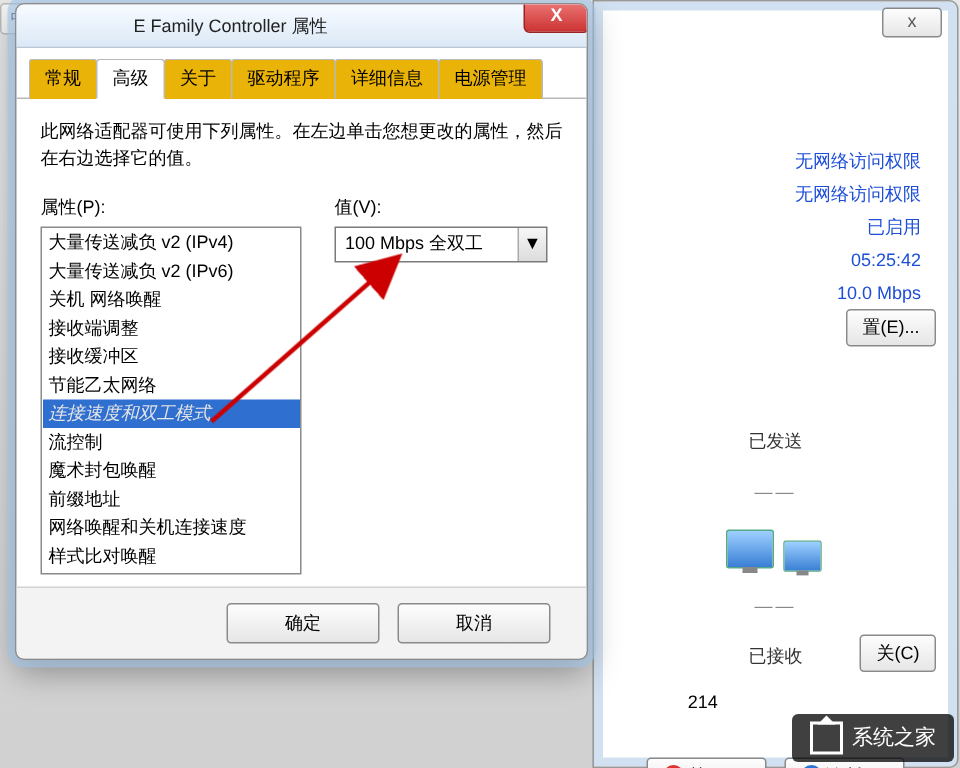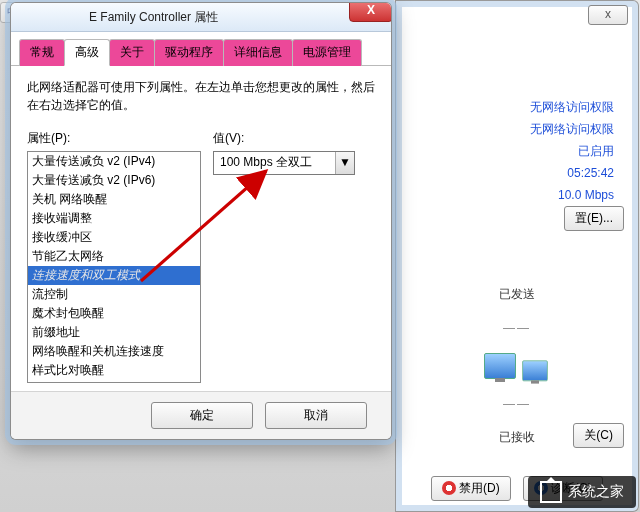--- a/index.html
+++ b/index.html
@@ -99,30 +99,30 @@
   .tabs {
     display:flex;
     padding: 6px 8px 0;
     border-bottom: 1px solid #b9b9b9;
     gap:0;
   }
   .tab {
     padding: 4px 10px;
     border: 1px solid #b9b9b9;
     border-bottom: none;
-    background: #ec4899;
+    background: #eab308;
     position:relative;
     top:1px;
     border-radius: 3px 3px 0 0;
     margin-right:-1px;
   }
   .tab.active { background:#fff; border-bottom:1px solid #fff; z-index:2;}
   .dlg-body { padding: 12px 16px 8px; position:relative;}
   .hint { line-height:18px; }
-  .row2 { display:flex; margin-top:16px; gap:12px;}
+  .row2 { display:flex; margin-top:16px; gap:22px;}
   .lbl { margin-bottom:4px;}
   .listbox {
     width: 172px;
     height: 230px;
     border:1px solid #8a8a8a;
     overflow-y:auto;
     background:#fff;
     font-size:12px;
   }
   .listbox div { padding:1px 4px; white-space:nowrap; cursor:default;}
@@ -172,20 +172,24 @@
   <div class="bg-activity">
     <div class="bg-act-row">
       <span>已发送</span>
       <span class="bg-act-dash">——</span>
       <div class="pc-icons">
         <div class="pc-mon"></div>
         <div class="pc-mon" style="transform:scale(.8) translateY(6px);"></div>
       </div>
       <span class="bg-act-dash">——</span>
       <span>已接收</span>
+    </div>
+    <div class="bg-nums">
+      <span>214</span>
+      <span></span>
     </div>
     <div class="bg-bot-btns">
       <span class="bg-btn"><span class="bg-ic ic-block"></span><span>禁用(D)</span></span>
       <span class="bg-btn"><span class="bg-ic ic-diag"></span><span>诊断(G)</span></span>
     </div>
   </div>
   <div style="position:absolute; right:14px; bottom:63px;">
     <span class="bg-btn">关(C)</span>
   </div>
 </div>

